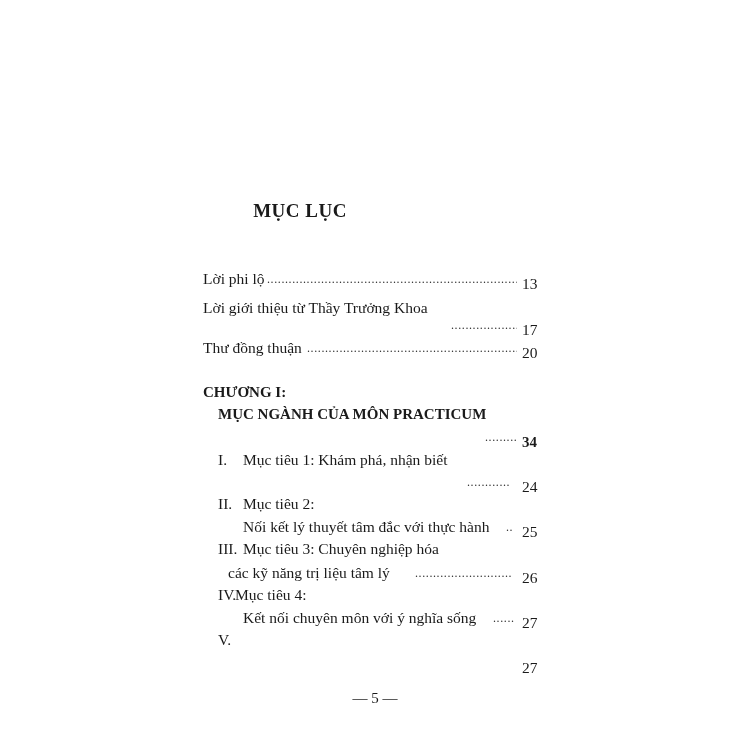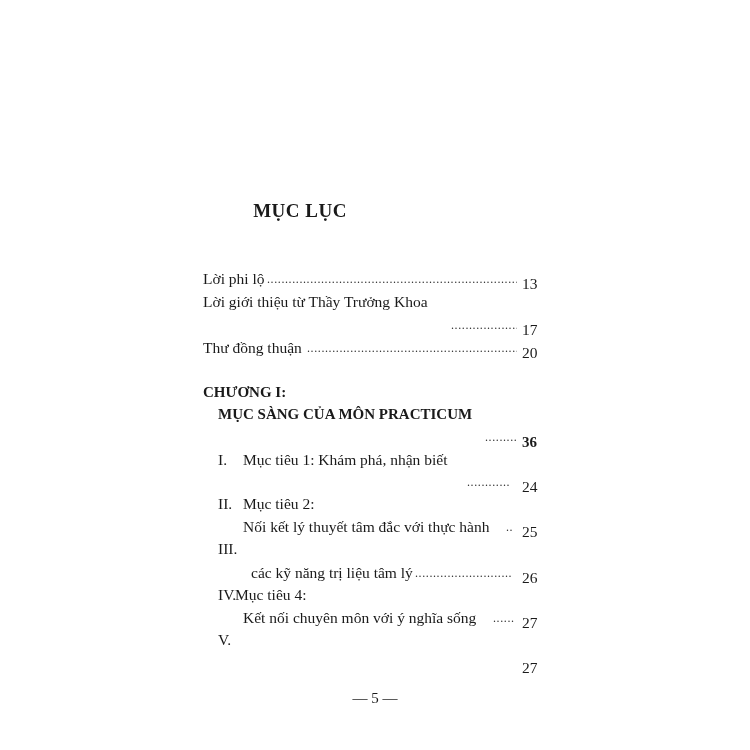--- a/index.html
+++ b/index.html
@@ -30,42 +30,42 @@
 </head>
 <body>
 
 <div class="title">MỤC LỤC</div>
 
 <div class="line" style="top:268px">
   <span class="text">Lời phi lộ</span>
   <span class="leader" style="left:64px; width:250px">........................................................................</span>
   <span class="page">13</span>
 </div>
-<div class="line" style="top:291px">
+<div class="line" style="top:297px">
   <span class="text">Lời giới thiệu từ Thầy Trưởng Khoa</span>
 </div>
 <div class="line" style="top:314px">
   <span class="leader" style="left:248px; width:66px">..................................</span>
   <span class="page">17</span>
 </div>
 <div class="line" style="top:337px">
   <span class="text">Thư đồng thuận</span>
   <span class="leader" style="left:104px; width:210px">..................................................................</span>
   <span class="page">20</span>
 </div>
 
 <div class="line bold" style="top:381px">
   <span class="text">CHƯƠNG I:</span>
 </div>
 <div class="line bold" style="top:403px">
-  <span class="text" style="left:15px">MỤC SÀNG CỦA MÔN PRACTICUM</span>
+  <span class="text" style="left:15px">MỤC NGÀNH CỦA MÔN PRACTICUM</span>
 </div>
 <div class="line bold" style="top:426px">
   <span class="leader" style="left:282px; width:34px; font-weight:normal">.........</span>
-  <span class="page">36</span>
+  <span class="page">34</span>
 </div>
 
 <div class="line" style="top:449px">
   <span class="numeral" style="left:15px">I.</span>
   <span class="text" style="left:40px">Mục tiêu 1: Khám phá, nhận biết</span>
 </div>
 <div class="line" style="top:471px">
   <span class="leader" style="left:264px; width:50px">............</span>
   <span class="page">24</span>
 </div>
@@ -75,23 +75,24 @@
   <span class="text" style="left:40px">Mục tiêu 2:</span>
 </div>
 <div class="line" style="top:516px">
   <span class="text" style="left:40px">Nối kết lý thuyết tâm đắc với thực hành</span>
   <span class="leader" style="left:303px; width:12px">..</span>
   <span class="page">25</span>
 </div>
 
 <div class="line" style="top:538px">
   <span class="numeral" style="left:15px">III.</span>
+  <span class="text" style="left:40px">Mục tiêu 3: Chuyên nghiệp hóa</span>
 </div>
 <div class="line" style="top:562px">
-  <span class="text" style="left:48px">các kỹ năng trị liệu tâm lý</span>
+  <span class="text" style="left:25px">các kỹ năng trị liệu tâm lý</span>
   <span class="leader" style="left:212px; width:102px">...........................</span>
   <span class="page">26</span>
 </div>
 
 <div class="line" style="top:584px">
   <span class="numeral" style="left:15px">IV.</span>
   <span class="text" style="left:32px">Mục tiêu 4:</span>
 </div>
 <div class="line" style="top:607px">
   <span class="text" style="left:40px">Kết nối chuyên môn với ý nghĩa sống</span>

